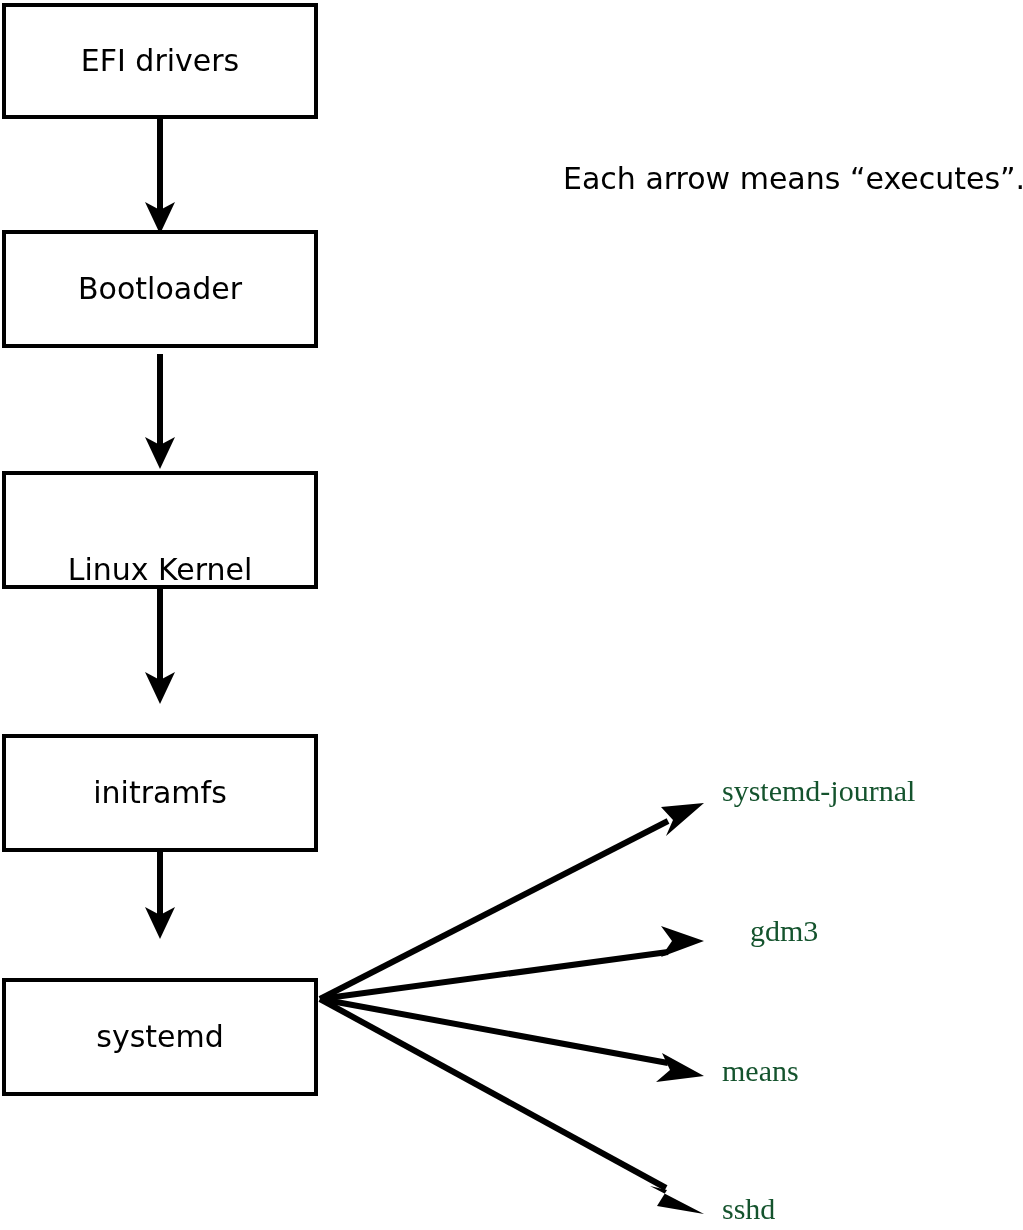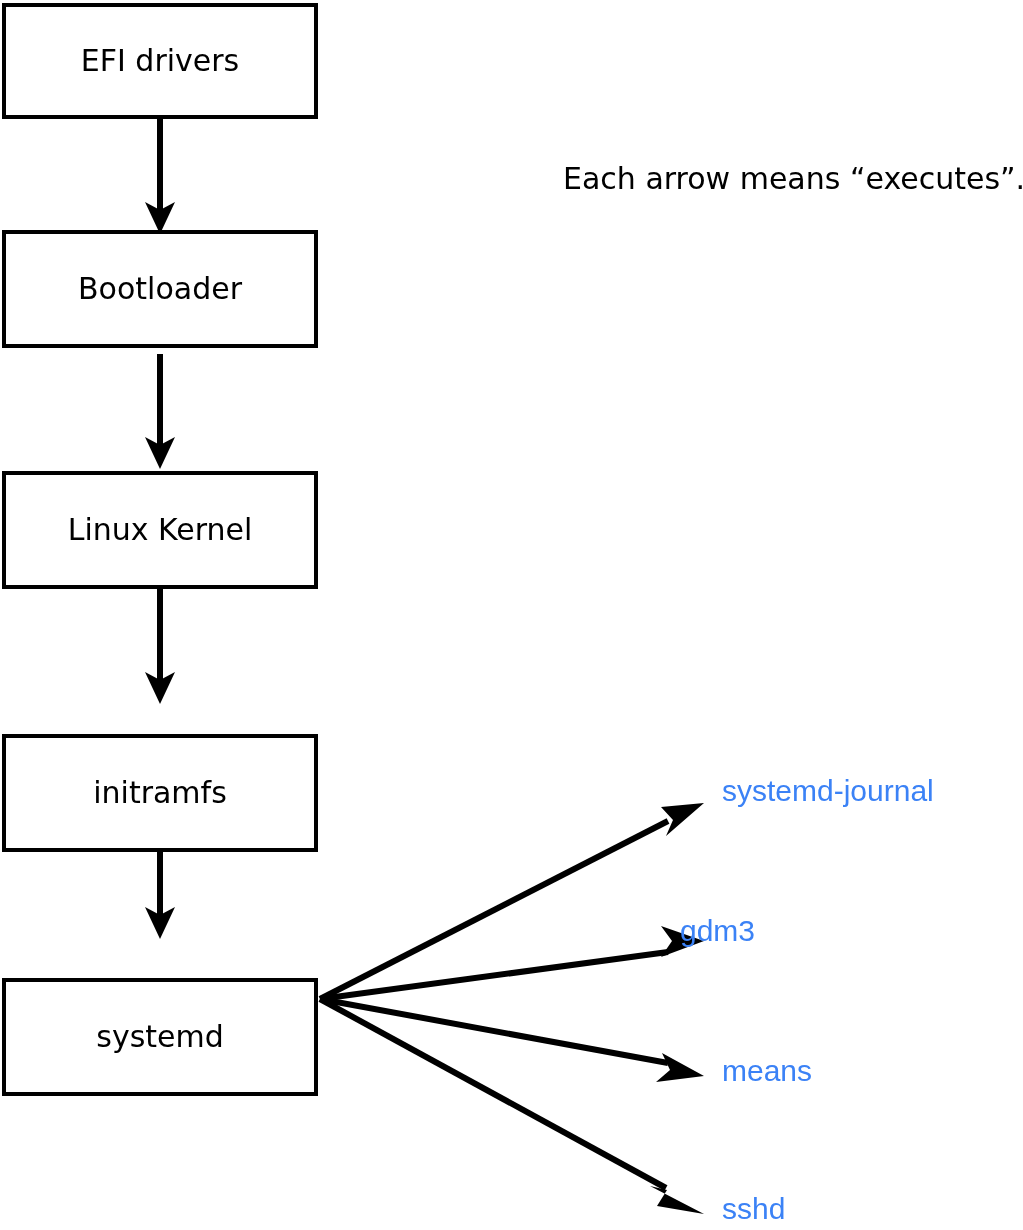--- a/index.html
+++ b/index.html
@@ -34,23 +34,23 @@
   }
   .node-label {
     font-family: "DejaVu Sans", sans-serif;
     font-size: 30px;
     color: #000000;
     line-height: 1;
     white-space: nowrap;
   }
   .leaf-label {
     position: absolute;
-    font-family: Liberation Sans, sans-serif;
+    font-family: Liberation Serif, serif;
     font-size: 30px;
-    color: #3b82f6;
+    color: #14532d;
     line-height: 1;
     white-space: nowrap;
   }
   .caption {
     position: absolute;
     font-family: "DejaVu Sans", sans-serif;
     font-size: 30px;
     color: #000000;
     line-height: 1;
     white-space: nowrap;
@@ -99,35 +99,35 @@
   </svg>
 
   <div class="node-box" style="left:2px; top:3px; width:316px; height:116px;">
     <span class="node-label">EFI drivers</span>
   </div>
 
   <div class="node-box" style="left:2px; top:230px; width:316px; height:118px;">
     <span class="node-label">Bootloader</span>
   </div>
 
-  <div class="node-box" style="left:2px; top:471px; width:316px; height:118px;">
+  <div class="node-box" style="left:2px; top:471px; width:316px; height:118px;align-items:flex-end;">
     <span class="node-label">Linux Kernel</span>
   </div>
 
   <div class="node-box" style="left:2px; top:706px; width:316px; height:118px;margin-top:28px;">
     <span class="node-label">initramfs</span>
   </div>
 
   <div class="node-box" style="left:2px; top:941px; width:316px; height:118px;margin-top:37px;">
     <span class="node-label">systemd</span>
   </div>
 
   <span class="leaf-label" style="left:722px; top:776px;">systemd-journal</span>
 
-  <span class="leaf-label" style="left:680px; top:916px;">gdm3</span>
+  <span class="leaf-label" style="left:750px; top:916px;">gdm3</span>
 
   <span class="leaf-label" style="left:722px; top:1056px;">means</span>
 
   <span class="leaf-label" style="left:722px; top:1194px;">sshd</span>
 
   <span class="caption" style="left:563px; top:164px;">Each arrow means “executes”.</span>
 
 </div>
 
 </body></html>

